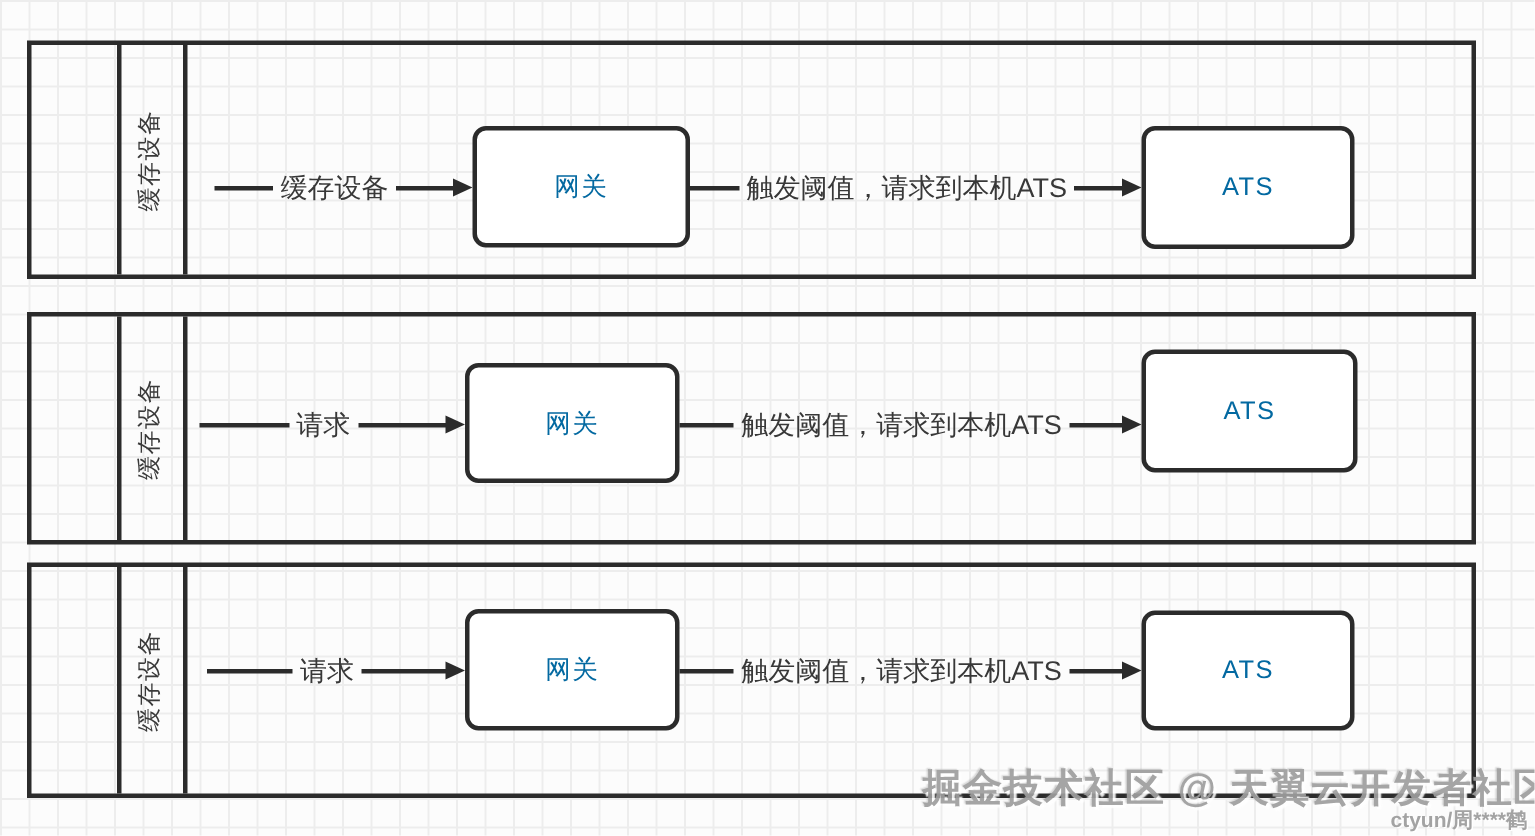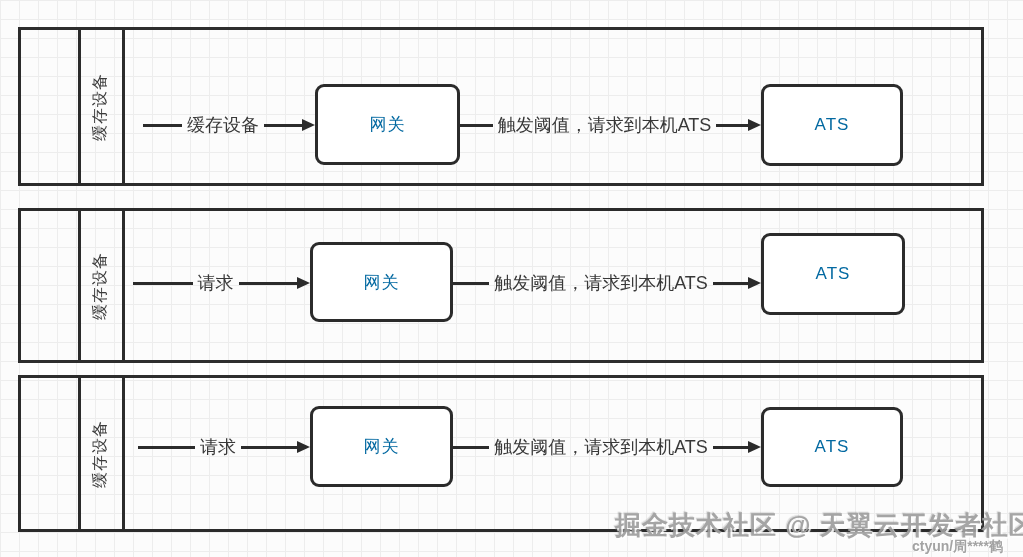--- a/index.html
+++ b/index.html
@@ -83,21 +83,21 @@
     font-weight: bold;
     white-space: nowrap;
     color: #9e9e9e;
     text-shadow: 2px 2px 1px #ffffff, -1px -1px 1px rgba(90,90,90,0.25);
     opacity: 0.92;
     z-index: 5;
     letter-spacing: 1px;
   }
   .wm-small {
     position: absolute;
-    right: 20px;
+    right: 5px;
     top: 538px;
     font-size: 14px;
     font-weight: bold;
     white-space: nowrap;
     color: #a3a3a3;
     text-shadow: 1px 1px 0 #ffffff;
     z-index: 5;
   }
 </style>
 </head>

